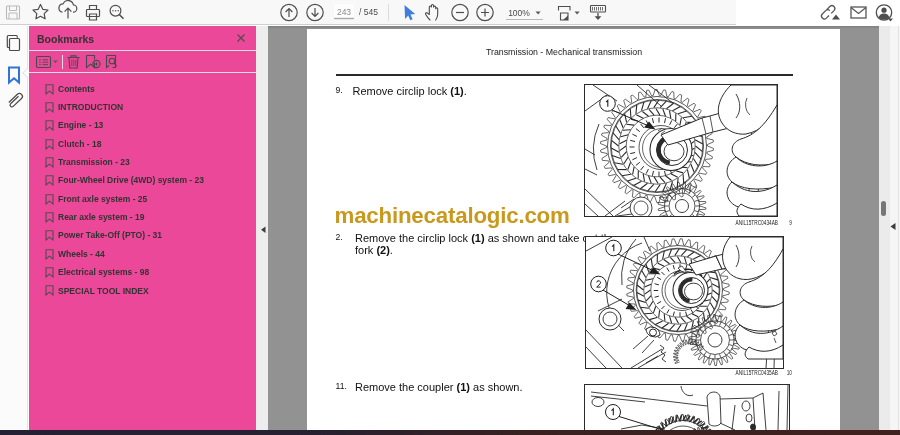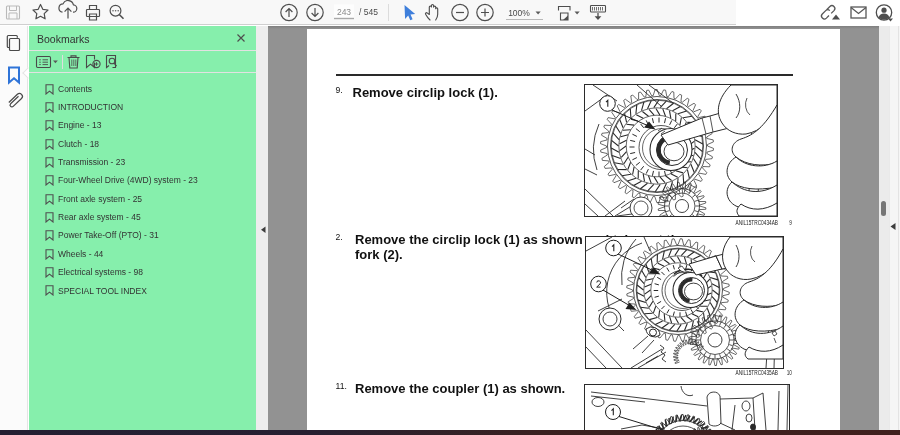--- a/index.html
+++ b/index.html
@@ -8,39 +8,39 @@
   #stage { position:relative; width:900px; height:435px; background:#fff; }
 
   
   #toolbar { left:0; top:0; width:736px; height:25px; background:#f8f8f8; border-bottom:1px solid #cfcfcf; }
   #toolbar svg { position:absolute; }
 
   
   #rail { left:0; top:26px; width:28px; height:404px; background:#fbfbfb; border-right:1px solid #e4e4e4; }
 
   
-  #panel { left:29px; top:26px; width:227px; height:404px; background:#86efac; }
+  #panel { left:29px; top:26px; width:227px; height:404px; background:#ec4899;font-weight:bold; }
   #bmtitle { left:8px; top:7px; font-size:10.5px; color:#333; }
   .hsep { position:absolute; left:0; width:227px; height:1px; background:#e2e2e2; }
   .bmrow { position:absolute; left:0; width:209px; height:18px; }
   .bmrow .txt { position:absolute; left:29px; top:4.2px; font-size:8.5px; color:#333333; white-space:nowrap; }
   .bmrow svg { position:absolute; left:16px; top:4px; }
 
   
   #splitter { left:256px; top:26px; width:12px; height:404px; background:#ededed; }
 
   
   #docarea { left:268px; top:26px; width:611px; height:404px; background:#929292; overflow:hidden; }
   #docarea::before { content:""; position:absolute; left:0; top:0; width:611px; height:3px; background:linear-gradient(#7f7f7f,#929292); z-index:5; }
   #page { position:absolute; left:39px; top:0px; width:533px; height:404px; background:#ffffff; }
 
   #hdr { left:140px; top:21.3px; width:234px; text-align:center; font-size:8.8px; color:#1a1a1a; letter-spacing:0px; }
   #rule { left:29px; top:48px; width:457px; height:2px; background:#2a2a2a; }
 
-  .item { position:absolute; font-size:13px; color:#111;font-weight:bold; }
+  .item { position:absolute; font-size:11px; color:#111; }
   .num { position:absolute; font-size:8.6px; color:#111; }
 
   #wm { left:27.5px; top:176.5px; font-size:22.3px; font-weight:bold; color:#c8991c; letter-spacing:-0.2px; white-space:nowrap; }
 
   .figbox { position:absolute; border:1px solid #2b2b2b; background:#fff; }
   .figcap { position:absolute; font-size:6.5px; color:#222; white-space:nowrap; text-align:right; transform-origin:100% 0; transform:scaleX(0.73); }
 
   
   #rstrip { left:879px; top:26px; width:21px; height:404px; background:#f2f2f2; }
 
@@ -221,21 +221,21 @@
       <div class="bmrow" style="top:163.6px">
           <svg width="10" height="11" viewBox="0 0 10 11">
             <path d="M1 0.7 h7 v9.3 l-3.5 -2.9 -3.5 2.9 z" fill="none" stroke="#4f4f4f" stroke-width="1.1"></path>
           </svg>
           <div class="txt">Front axle system - 25</div>
         </div>
       <div class="bmrow" style="top:182.0px">
           <svg width="10" height="11" viewBox="0 0 10 11">
             <path d="M1 0.7 h7 v9.3 l-3.5 -2.9 -3.5 2.9 z" fill="none" stroke="#4f4f4f" stroke-width="1.1"></path>
           </svg>
-          <div class="txt">Rear axle system - 45</div>
+          <div class="txt">Rear axle system - 19</div>
         </div>
       <div class="bmrow" style="top:200.3px">
           <svg width="10" height="11" viewBox="0 0 10 11">
             <path d="M1 0.7 h7 v9.3 l-3.5 -2.9 -3.5 2.9 z" fill="none" stroke="#4f4f4f" stroke-width="1.1"></path>
           </svg>
           <div class="txt">Power Take-Off (PTO) - 31</div>
         </div>
       <div class="bmrow" style="top:218.7px">
           <svg width="10" height="11" viewBox="0 0 10 11">
             <path d="M1 0.7 h7 v9.3 l-3.5 -2.9 -3.5 2.9 z" fill="none" stroke="#4f4f4f" stroke-width="1.1"></path>
@@ -258,31 +258,33 @@
   </div>
 
   <div class="abs" id="splitter">
     <svg width="12" height="404" style="position:absolute;left:0;top:0">
       <path d="M9.5 200.5 v6.5 l-4.5 -3.25 z" fill="#3d3d3d"></path>
     </svg>
   </div>
 
   <div class="abs" id="docarea">
     <div id="page">
+      <div class="abs" id="hdr">Transmission - Mechanical transmission</div>
       <div class="abs" id="rule"></div>
 
       <div class="num" style="left:28.5px; top:58.5px;">9.</div>
       <div class="item" style="left:45.5px; top:58.5px;">Remove circlip lock <b>(1)</b>.</div>
 
       <div class="num" style="left:28.5px; top:205.5px;">2.</div>
       <div class="item" style="left:48px; top:205.5px;">Remove the circlip lock <b>(1)</b> as shown and take out the<br>fork <b>(2)</b>.</div>
 
       <div class="num" style="left:28.5px; top:354.5px;">11.</div>
       <div class="item" style="left:48px; top:354.5px;text-align:right;">Remove the coupler <b>(1)</b> as shown.</div>
 
+      <div class="abs" id="wm">machinecatalogic.com</div>
 
       <div class="figbox" id="fig1" style="left:277px; top:58px;  width:194px; height:133px;">
       <svg width="192" height="131" viewBox="0 0 192 131" style="position:absolute;left:0;top:0">
             <g fill="none" stroke="#2a2a2a" stroke-width="0.9">
               <path d="M0 26 L22 10 M8 0 L32 16"></path>
               <path d="M52 0 L76 21 M64 0 L88 18"></path>
               <path d="M148 0 L139 19 M139 19 L174 31 M186 0 L183 26"></path>
               <path d="M0 64 L10 70 M0 84 L12 90"></path>
               <path d="M0 104 L28 131 M0 119 L13 131 M20 131 L40 116 M30 131 L48 120"></path>
               <path d="M167 36 L163 131 M177 31 L172 131"></path>

